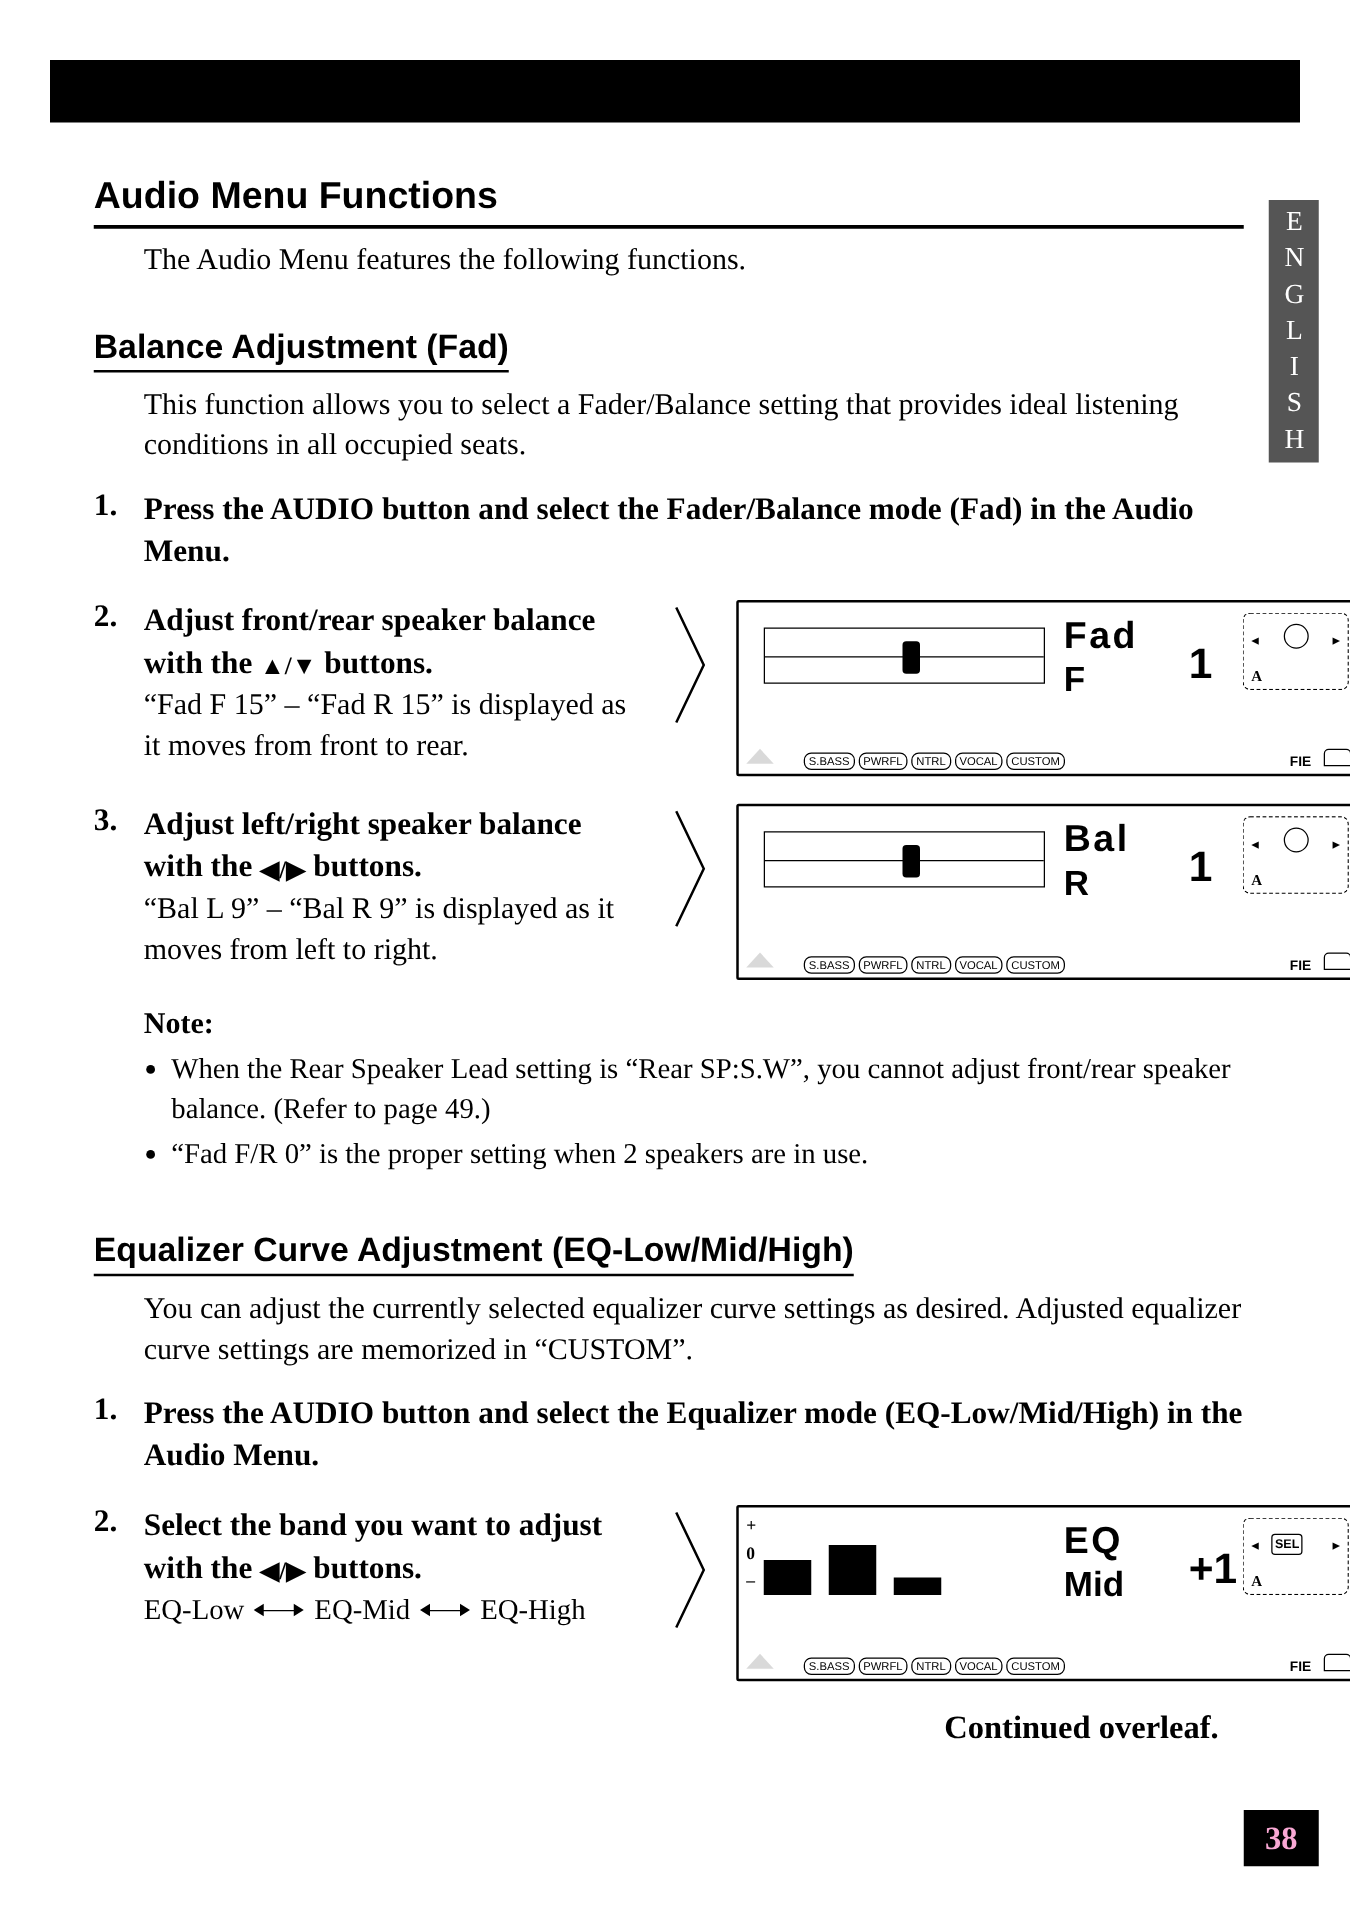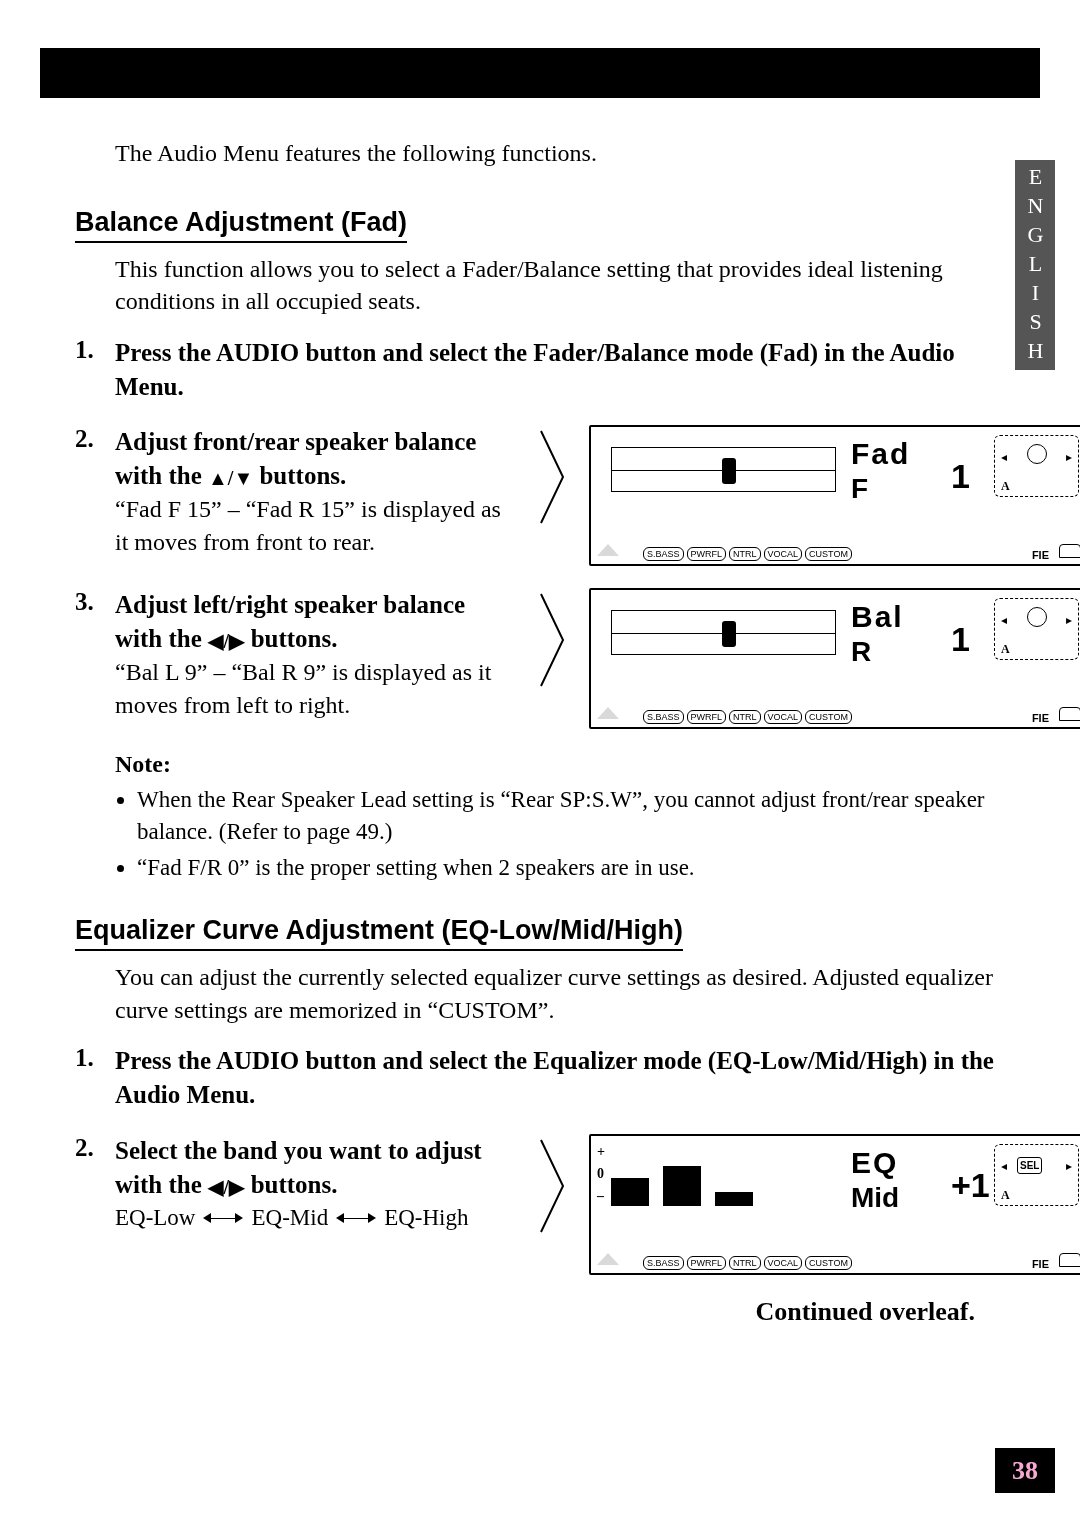--- a/index.html
+++ b/index.html
@@ -40,21 +40,21 @@
   .display .car { position:absolute; bottom:6px; right:6px; width:22px; height:14px; border:1px solid #000; border-radius: 4px 4px 0 0; }
   .display .shade { position:absolute; bottom:6px; left:6px; width:22px; height:14px; }
   .display .shade::before { content:""; position:absolute; left:0; top:0; border-left:11px solid transparent; border-right:11px solid transparent; border-bottom:12px solid #000; opacity:0.15; }
   .display .eqbars { position:absolute; top:12px; left:20px; width:225px; height:58px; display:flex; align-items:flex-end; gap:14px; }
   .display .eqbars div { width:38px; background:#000; }
   .display .plus { position:absolute; left:6px; top:8px; font-size:14px; font-weight:bold; }
   .display .zero { position:absolute; left:6px; top:30px; font-size:14px; font-weight:bold; }
   .display .minus { position:absolute; left:6px; top:52px; font-size:14px; font-weight:bold; }
   .carat { width: 30px; height: 100px; position: relative; flex: 0 0 30px; margin-top: 2px; }
   .carat svg { width:100%; height:100%; }
-  .noteblock { margin-left: 40px; margin-bottom: 32px; }
+  .noteblock { margin-left: 40px; margin-bottom: 47px; }
   .noteblock .ntitle { font-weight: bold; font-size: 24px; margin-bottom: 6px; }
   .noteblock ul { list-style: disc; margin-left: 22px; }
   .noteblock li { font-size: 23px; line-height: 1.38; margin-bottom: 4px; }
   .eqflow { font-size: 23px; margin-top: 4px; display:flex; align-items:center; gap:8px; flex-wrap:wrap; }
   .darr { display:inline-block; width:40px; height:14px; position:relative; }
   .darr::before { content:""; position:absolute; left:4px; right:4px; top:50%; border-top:1.5px solid #000; }
   .darr::after { content:""; position:absolute; right:0; top:2px; width:0; height:0; border-left:8px solid #000; border-top:5px solid transparent; border-bottom:5px solid transparent; }
   .darr2::before { content:""; position:absolute; left:0; top:2px; width:0; height:0; border-right:8px solid #000; border-top:5px solid transparent; border-bottom:5px solid transparent; }
   .cont { text-align: right; font-weight: bold; font-size: 26px; margin-top: 20px; margin-right: 20px; }
   .tri { font-size: 20px; vertical-align: -1px; }
@@ -65,20 +65,21 @@
 <div class="page">
   <div class="topbar"></div>
   <div class="lang-tab">
       <span>ENGLISH</span>
     </div>
   <div class="pagebox">
       <span>38</span>
     </div>
 
   <div class="content">
+    <div class="h1">Audio Menu Functions</div>
     <div class="intro">The Audio Menu features the following functions.</div>
 
     <div class="h2">Balance Adjustment (Fad)</div>
     <div class="desc">This function allows you to select a Fader/Balance setting that provides ideal listening conditions in all occupied seats.</div>
 
     <div class="step">
       <div class="num">1.</div>
       <div class="body">
           <div class="title">Press the AUDIO button and select the Fader/Balance mode (Fad) in the Audio Menu.</div>
         </div>

